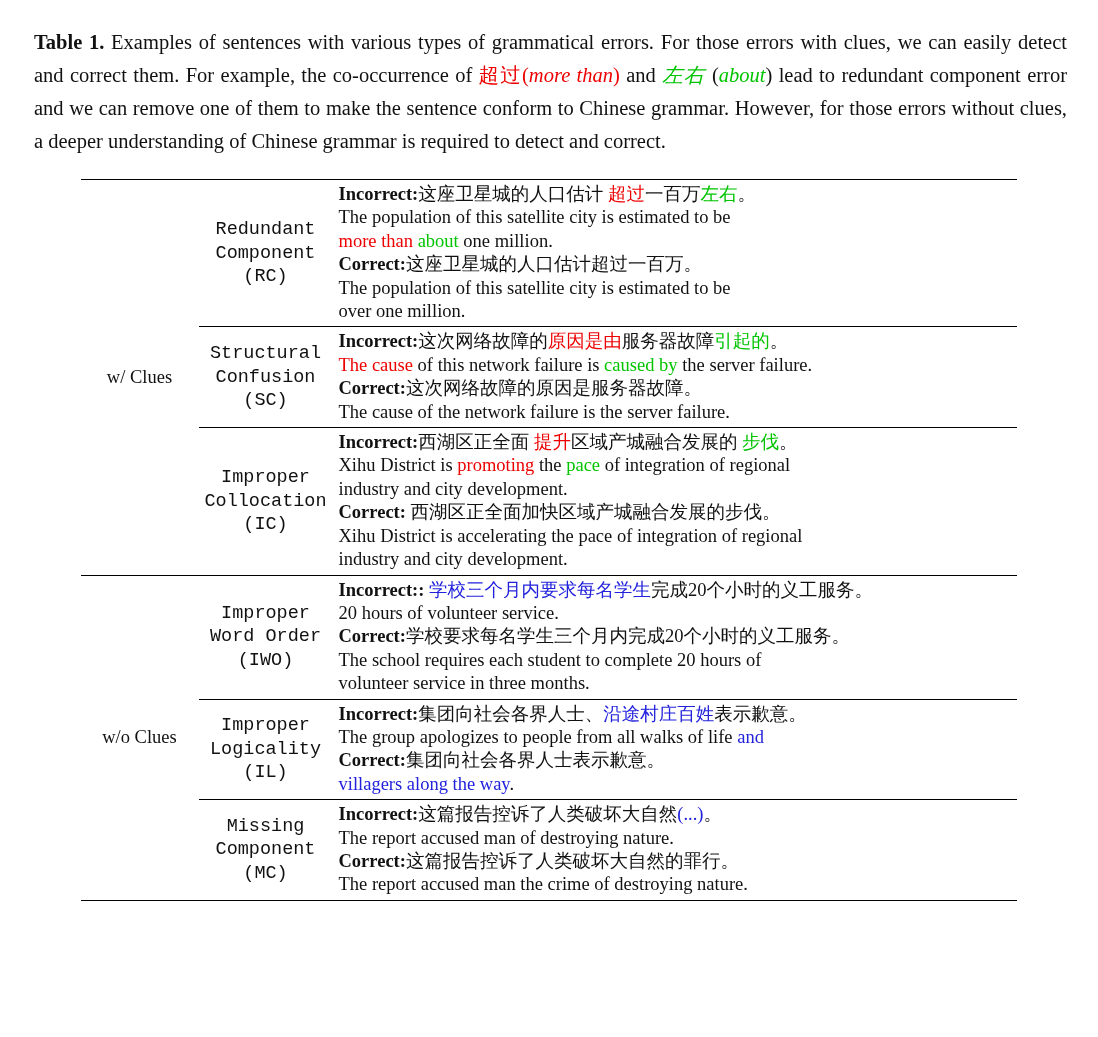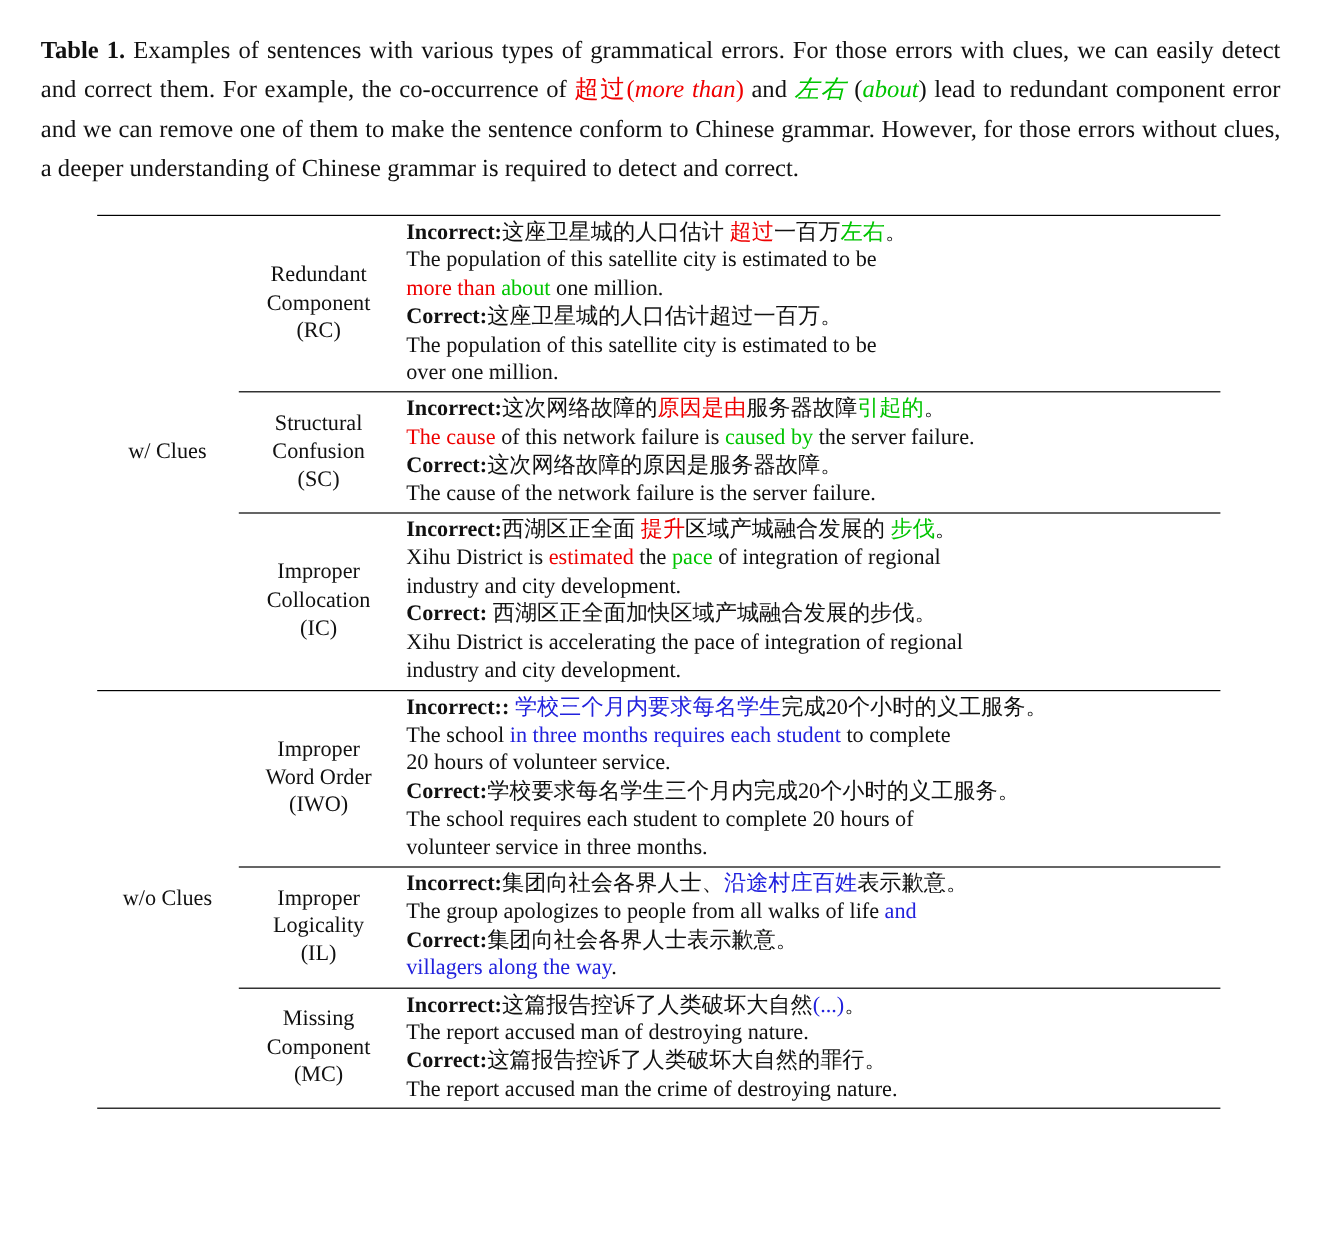--- a/index.html
+++ b/index.html
@@ -40,20 +40,21 @@
   .grows { flex: 1; min-width: 0; }
   .trow { display: flex; padding: 3px 0; }
   .type-cell {
     width: 134px;
     flex: 0 0 134px;
     display: flex;
     flex-direction: column;
     justify-content: center;
     align-items: center;
     text-align: center;
+    font-family: Liberation Mono, monospace;
   }
   .tline { line-height: 23.4px; }
   .content-cell { flex: 1; min-width: 0; padding-left: 6px; }
   .cline { line-height: 23.4px; white-space: nowrap; }
   .bold { font-weight: bold; }
   .italic { font-style: italic; }
   .c-red   { color: var(--red,   #ee0000); }
   .c-green { color: var(--green, #00c400); }
   .c-blue  { color: var(--blue,  #2222dd); }
 </style>
@@ -106,21 +107,21 @@
         <div class="rule-partial"></div>
 
         <div class="trow">
           <div class="type-cell">
             <div class="tline">Improper</div>
             <div class="tline">Collocation</div>
             <div class="tline">(IC)</div>
           </div>
           <div class="content-cell">
             <div class="cline"><span class="bold">Incorrect:</span><span>西湖区正全面 </span><span class="c-red">提升</span><span>区域产城融合发展的 </span><span class="c-green">步伐</span><span>。</span></div>
-            <div class="cline"><span>Xihu District is </span><span class="c-red">estimated</span><span> the </span><span class="c-green">pace</span><span> of integration of regional</span></div>
+            <div class="cline"><span>Xihu District is </span><span class="c-red">promoting</span><span> the </span><span class="c-green">pace</span><span> of integration of regional</span></div>
             <div class="cline"><span>industry and city development.</span></div>
             <div class="cline"><span class="bold">Correct:</span><span> 西湖区正全面加快区域产城融合发展的步伐。</span></div>
             <div class="cline"><span>Xihu District is accelerating the pace of integration of regional</span></div>
             <div class="cline"><span>industry and city development.</span></div>
           </div>
         </div>
 
       </div>
     </div>
 
@@ -131,21 +132,20 @@
       <div class="grows">
 
         <div class="trow">
           <div class="type-cell">
             <div class="tline">Improper</div>
             <div class="tline">Word Order</div>
             <div class="tline">(IWO)</div>
           </div>
           <div class="content-cell">
             <div class="cline"><span class="bold">Incorrect::</span><span> </span><span class="c-blue">学校三个月内要求每名学生</span><span>完成20个小时的义工服务。</span></div>
-            <div class="cline"><span>The school </span><span class="c-blue">in three months requires each student</span><span> to complete</span></div>
             <div class="cline"><span>20 hours of volunteer service.</span></div>
             <div class="cline"><span class="bold">Correct:</span><span>学校要求每名学生三个月内完成20个小时的义工服务。</span></div>
             <div class="cline"><span>The school requires each student to complete 20 hours of</span></div>
             <div class="cline"><span>volunteer service in three months.</span></div>
           </div>
         </div>
 
         <div class="rule-partial"></div>
 
         <div class="trow">

